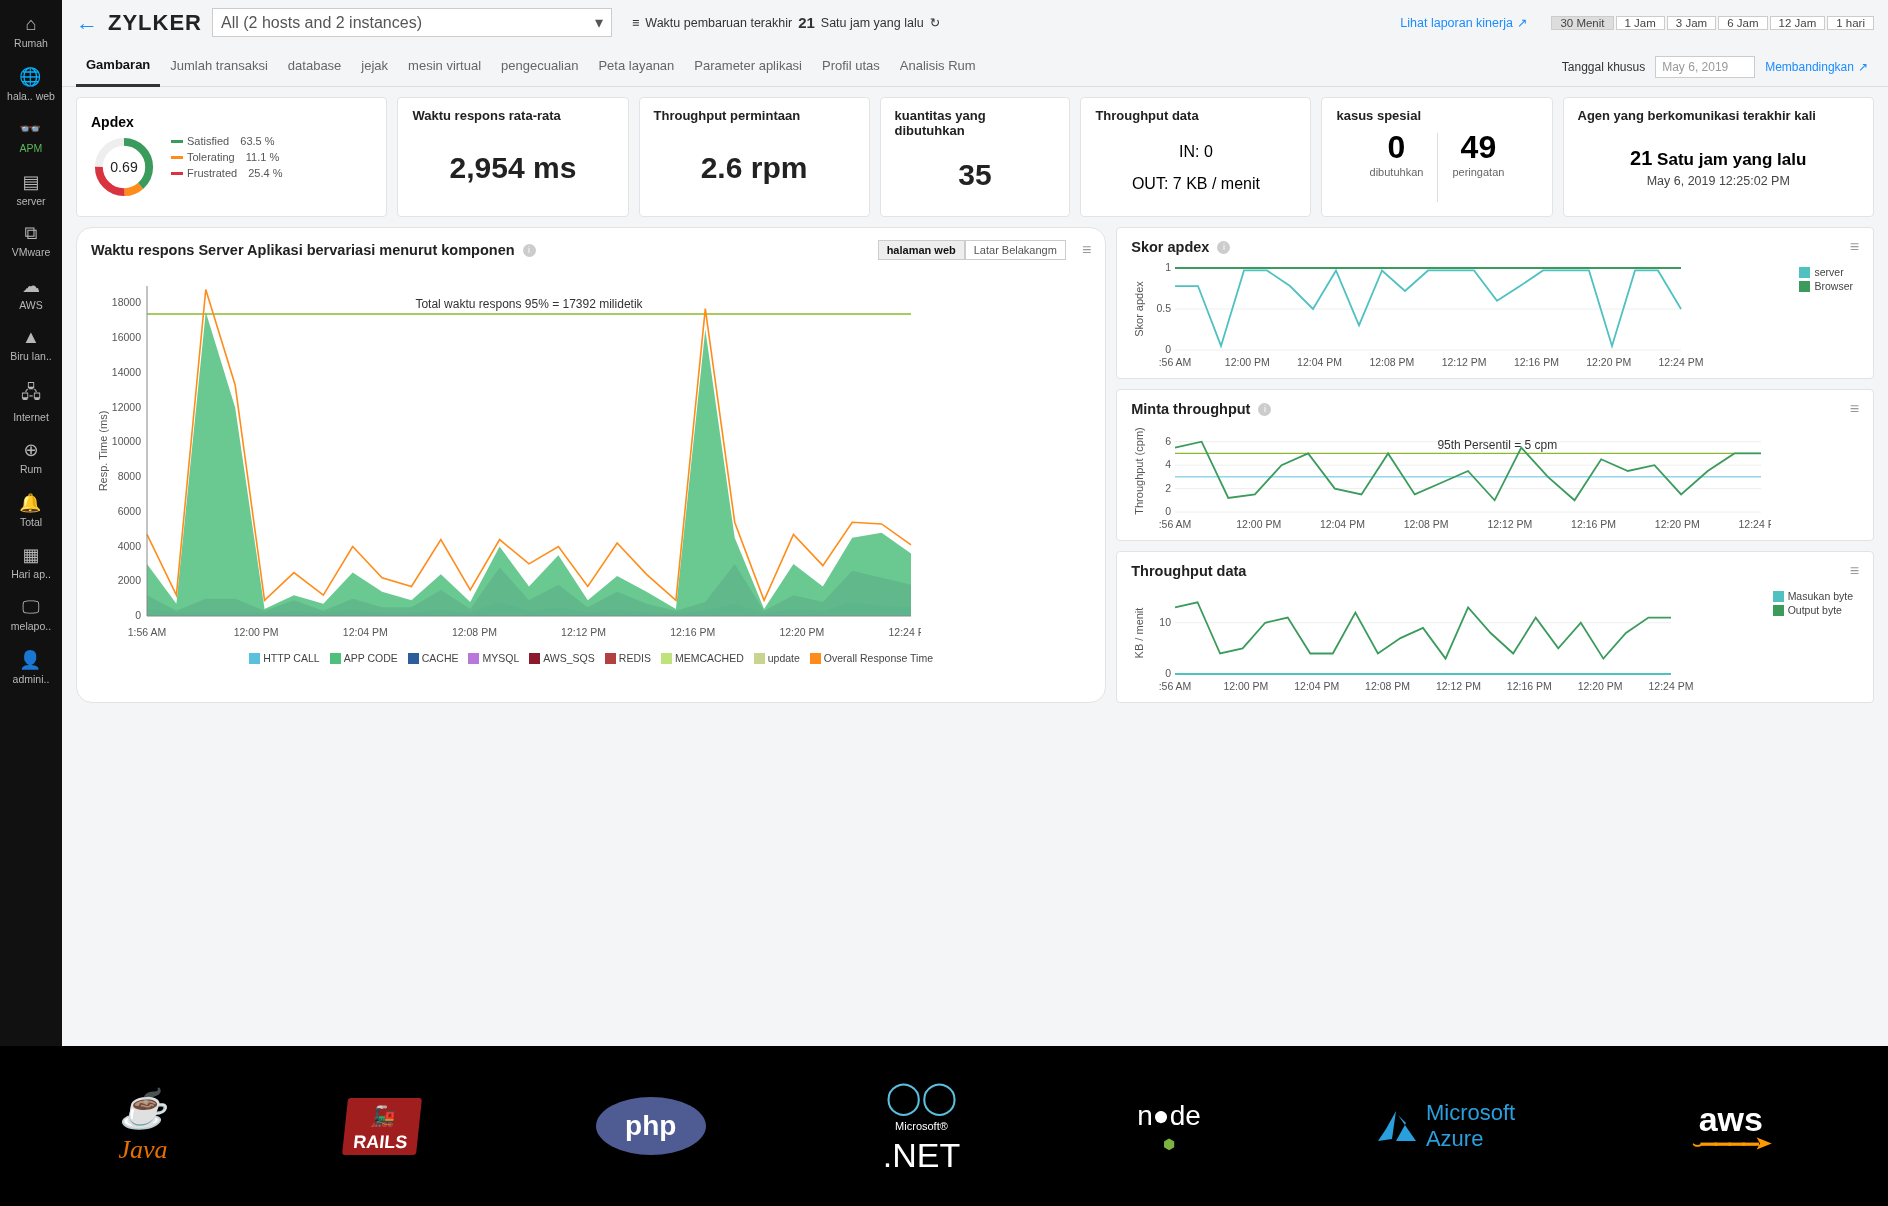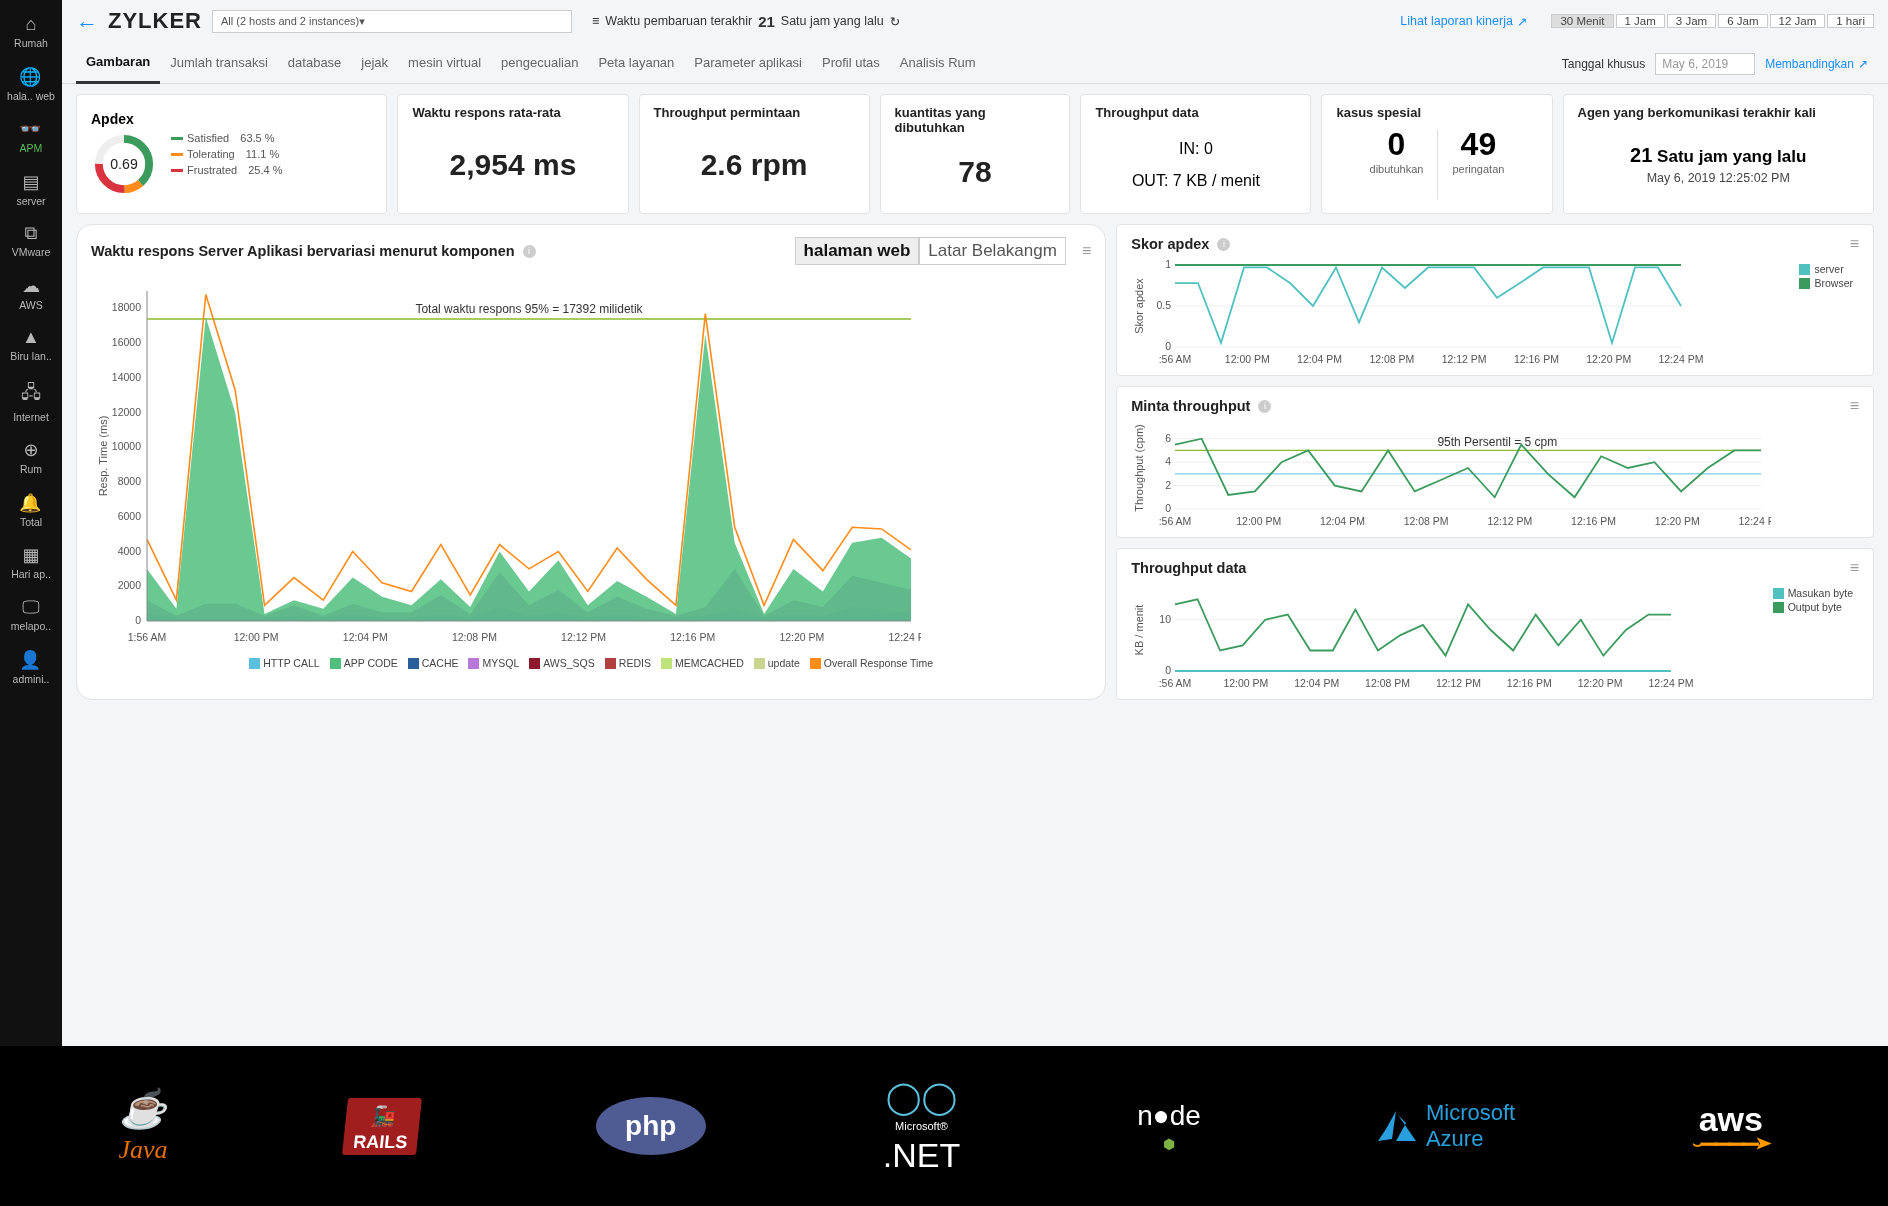--- a/index.html
+++ b/index.html
@@ -9,21 +9,21 @@
 .sidebar { width: 62px; background: #111; color: #c5c5c5; display: flex; flex-direction: column; padding-top: 6px; }
 .sidebar-item { display: flex; flex-direction: column; align-items: center; padding: 8px 2px; font-size: 10.5px; cursor: pointer; gap: 3px; color: #b8b8b8; }
 .sidebar-item.active { color: #5bb75b; }
 .sidebar-item span { text-align: center; line-height: 1.1; }
 
 .content { flex: 1; background: #f4f5f7; overflow: hidden; }
 
 .topbar { display: flex; align-items: center; gap: 10px; padding: 8px 14px 0; }
 .back-arrow { color: #1a8cff; font-size: 22px; cursor: pointer; }
 .app-name { font-weight: 700; font-size: 22px; color: #222; letter-spacing: 1px; }
-.host-select { border: 1px solid #ccc; background: #fff; padding: 4px 8px; font-size: 11px; color: #555; width: 360px; display: flex; align-items: center; cursor: pointer; }
+.host-select { border: 1px solid #ccc; background: #fff; padding: 4px 8px; font-size: 16px; color: #555; width: 400px; display: flex; justify-content: space-between; align-items: center; cursor: pointer; }
 .refresh-info { display: flex; align-items: center; gap: 6px; font-size: 12.5px; color: #333; margin-left: 10px; }
 .refresh-info .num { font-weight: 700; font-size: 15px; }
 .spacer { flex: 1; }
 .perf-link { color: #1a8cff; font-size: 12.5px; cursor: pointer; display: flex; align-items: center; gap: 4px; }
 .time-range { display: flex; gap: 2px; margin-left: 14px; }
 .time-range button { border: 1px solid #ccc; background: #fff; padding: 0 8px; font-size: 11.5px; color: #444; cursor: pointer; }
 .time-range button.active { background: #ddd; }
 
 .tabs { display: flex; border-bottom: 1px solid #ddd; padding: 0 14px; margin-top: 10px; align-items: center; }
 .tab { padding: 10px 10px 12px; font-size: 13px; color: #666; cursor: pointer; }
@@ -56,21 +56,21 @@
 .kpi.agent .ag .l1 .num { font-size: 20px; }
 .kpi.agent .ag .l2 { font-size: 12.5px; color: #444; }
 
 .charts-row { display: flex; gap: 10px; padding: 4px 14px 14px; }
 .left-panel { flex: 1.32; background: #fff; border: 1px solid #e3e3e3; border-radius: 16px; padding: 12px 14px; display: flex; flex-direction: column; }
 .right-col { flex: 1; display: flex; flex-direction: column; gap: 10px; }
 .mini-panel { background: #fff; border: 1px solid #e3e3e3; border-radius: 4px; padding: 10px 14px 6px; }
 .panel-header { display: flex; align-items: center; gap: 8px; margin-bottom: 6px; }
 .panel-header h3 { font-size: 14.5px; font-weight: 600; color: #222; }
 .panel-header .tog { margin-left: auto; display: flex; }
-.panel-header .tog button { border: 1px solid #ccc; background: #fff; padding: 3px 8px; font-size: 17px; cursor: pointer; color: #555; }
+.panel-header .tog button { border: 1px solid #ccc; background: #fff; padding: 3px 8px; font-size: 11px; cursor: pointer; color: #555; }
 .panel-header .tog button.active { background: #eee; color: #111; font-weight: 600; }
 .menu-icon { margin-left: auto; color: #999; cursor: pointer; }
 .info-icon { width: 13px; height: 13px; border-radius: 50%; background: #ccc; color: #fff; font-size: 9px; display: inline-flex; align-items: center; justify-content: center; }
 
 svg.chart { display: block; }
 .axis-label { font-size: 11px; fill: #555; }
 .tick { font-size: 10.5px; fill: #555; }
 .ann { font-size: 12px; fill: #333; }
 .chart-legend { display: flex; flex-wrap: wrap; gap: 10px; font-size: 10.5px; color: #444; padding-top: 6px; justify-content: center; }
 .chart-legend span { display: inline-flex; align-items: center; gap: 3px; }
@@ -227,21 +227,21 @@
       <div class="kpi">
         <h4>Waktu respons rata-rata</h4>
         <div class="big">2,954 ms</div>
       </div>
       <div class="kpi">
         <h4>Throughput permintaan</h4>
         <div class="big">2.6 rpm</div>
       </div>
       <div class="kpi" style="flex:0.8">
         <h4>kuantitas yang dibutuhkan</h4>
-        <div class="big">78</div>
+        <div class="big">35</div>
       </div>
       <div class="kpi data">
         <h4>Throughput data</h4>
         <div class="inout">
           <div>IN: 0</div>
           <div>OUT: 7 KB / menit</div>
         </div>
       </div>
       <div class="kpi cases">
         <h4>kasus spesial</h4>

